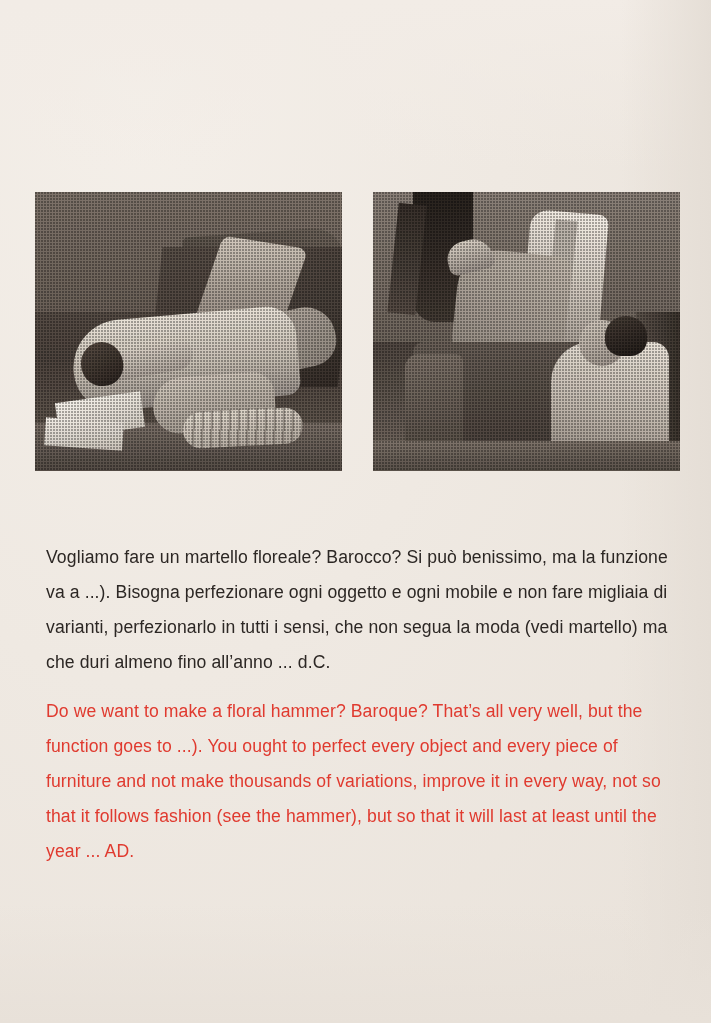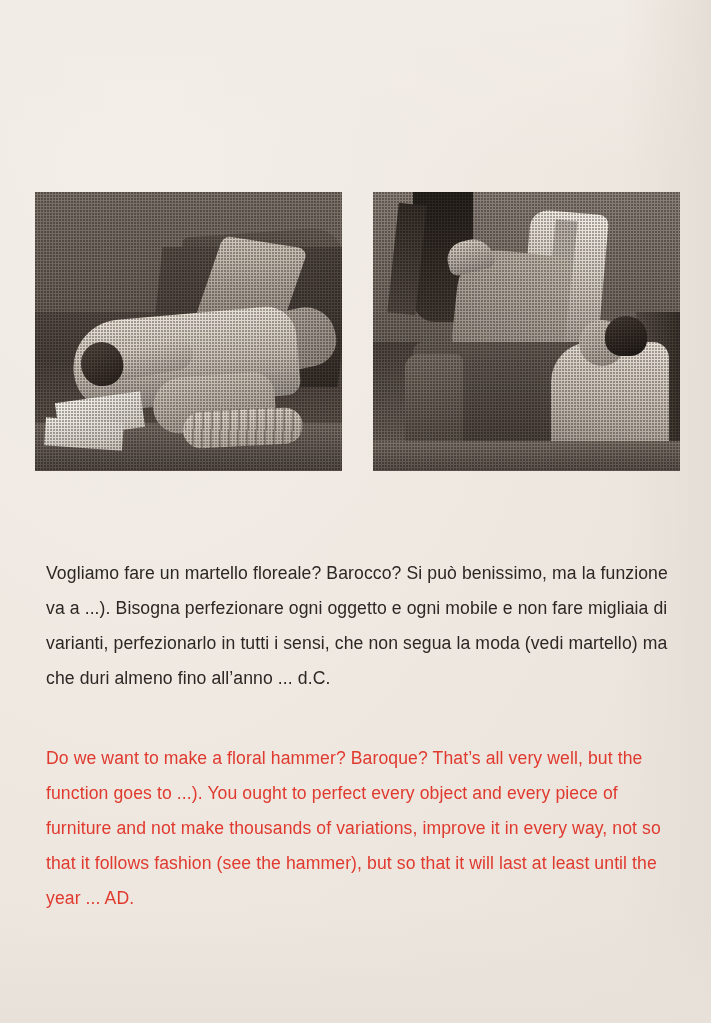--- a/index.html
+++ b/index.html
@@ -226,35 +226,35 @@
     background: linear-gradient(270deg, #3e3731 0%, #5e554e 100%);
   }
   .pr-floor {
     position: absolute; left: 0; bottom: 0; width: 307px; height: 30px;
     background: linear-gradient(180deg, #7e746b 0%, #5a524b 100%);
   }
 
   .caption-block {
     position: absolute;
     left: 46px;
-    top: 556px;
+    top: 540px;
     width: 640px;
   }
   .para {
     font-size: 17.6px;
     line-height: 35px;
     letter-spacing: 0.1px;
     margin: 0;
   }
   .para-it {
     color: #2c2724;
   }
   .para-en {
     color: #e03a2f;
-    margin-top: 45px;
+    margin-top: 14px;
   }
 </style>
 </head>
 <body>
 
 <div class="page">
 
   <div class="paper-shade-top"></div>
   <div class="paper-shade-right"></div>
   <div class="paper-shade-bottom"></div>

